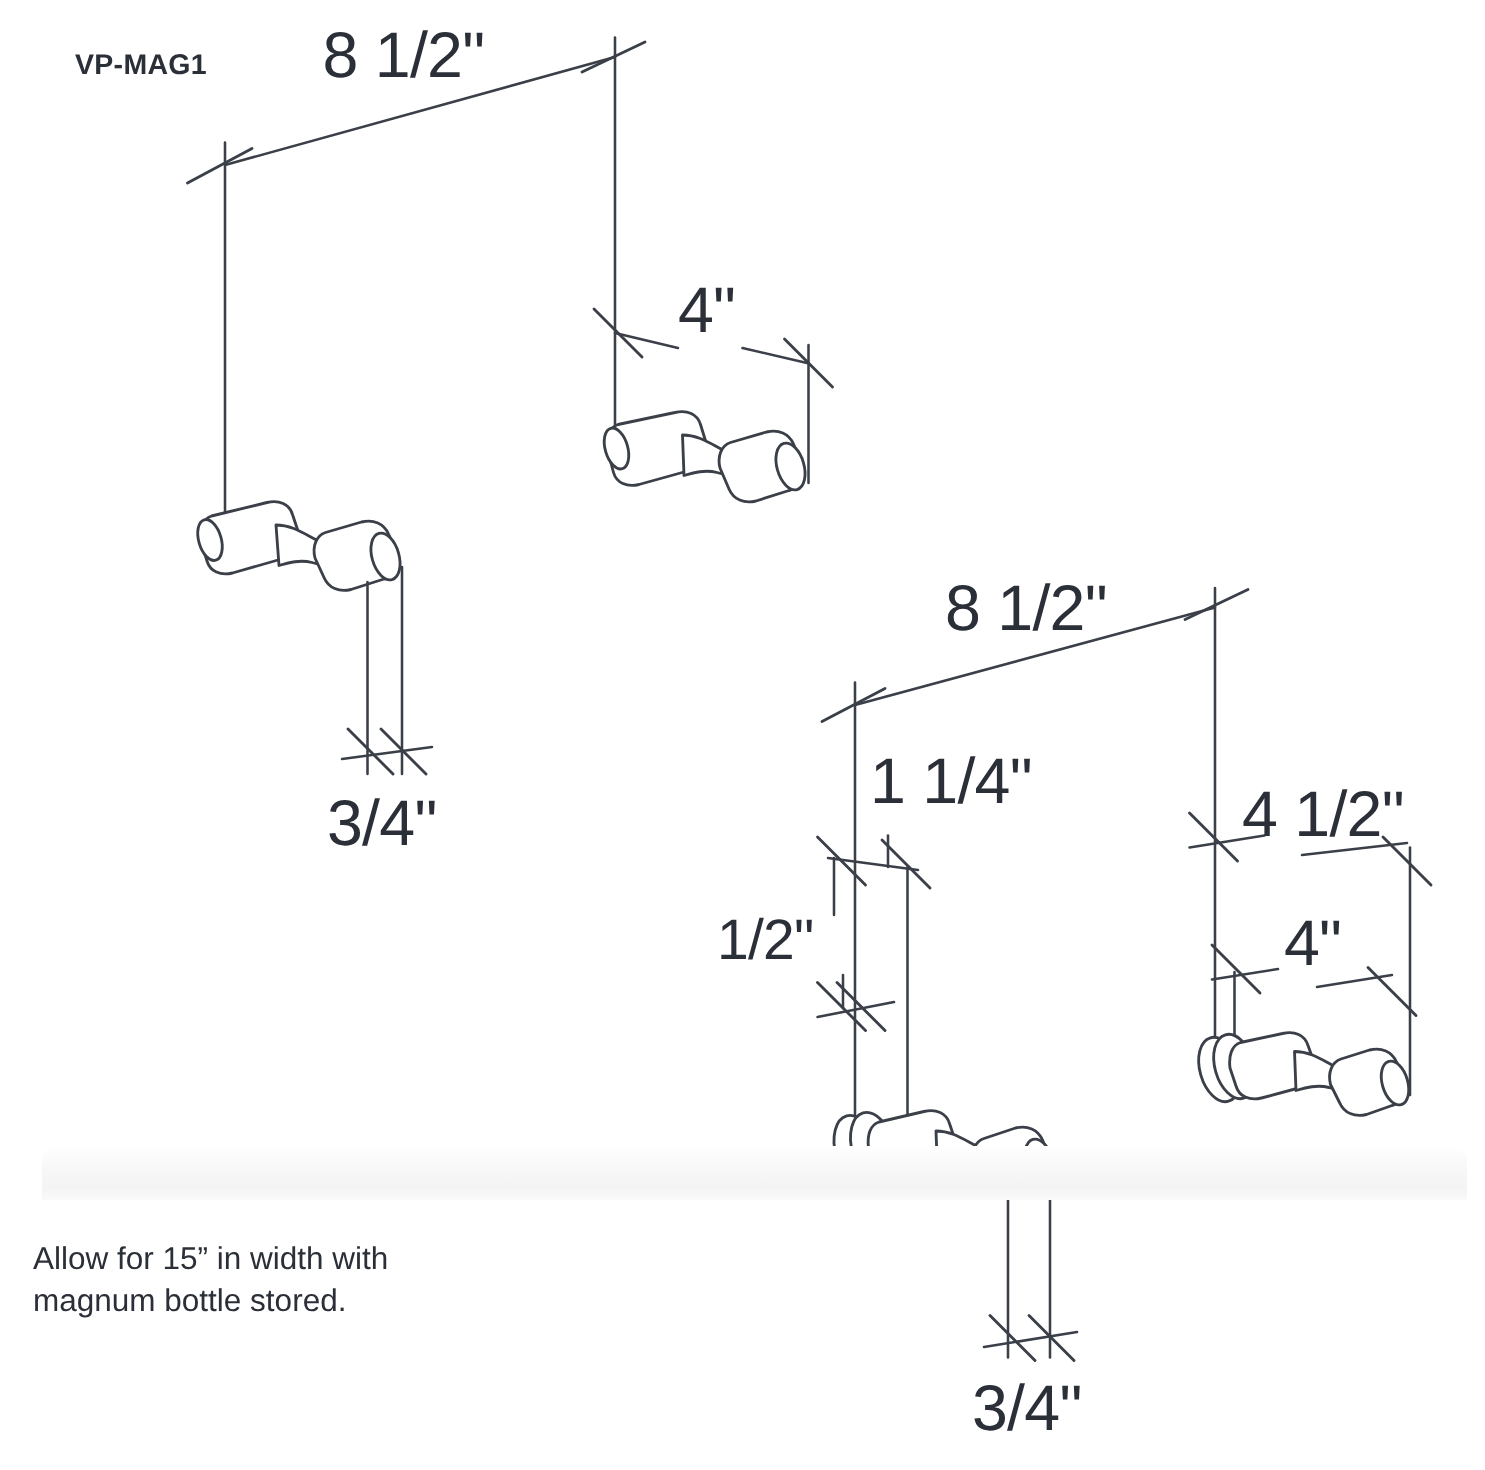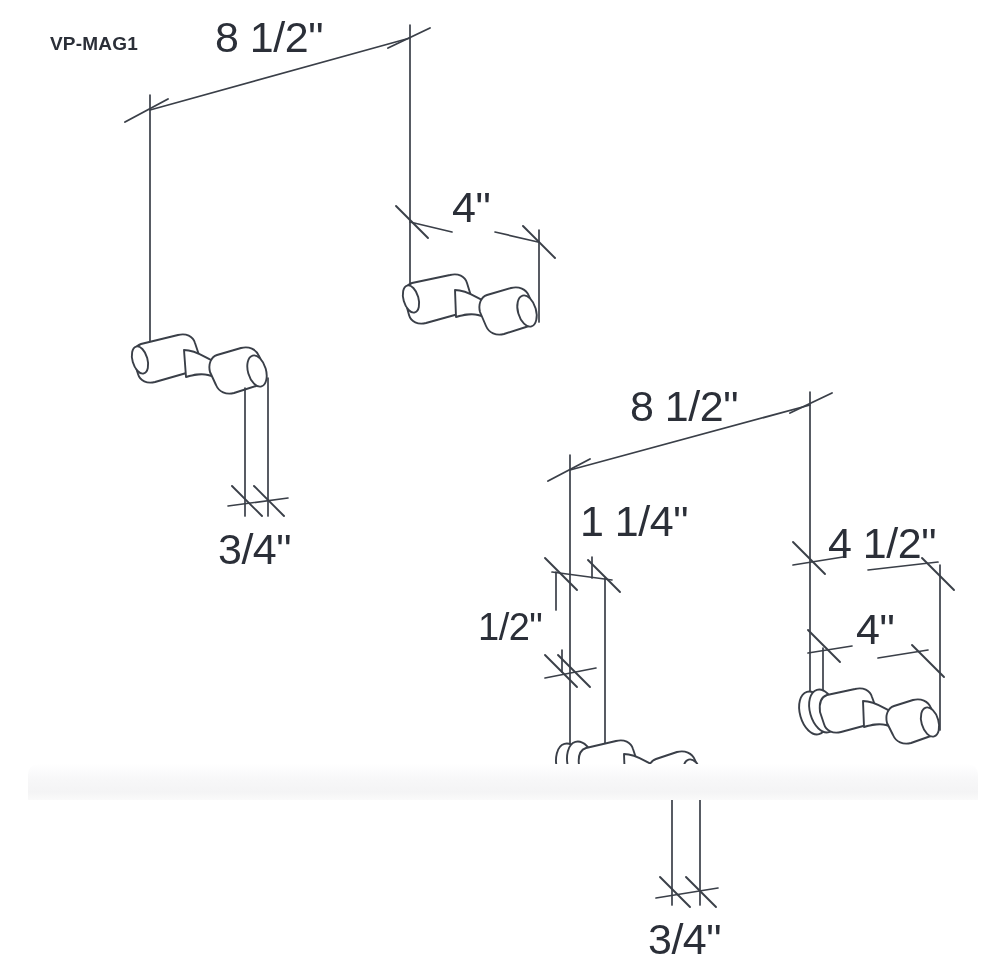--- a/index.html
+++ b/index.html
@@ -337,16 +337,18 @@
   <div class="txt dim-label" style="left:580px; top:500px;">1 1/4"</div>
 
   <div class="txt dim-label-sm" style="left:478px; top:608px;">1/2"</div>
 
   <div class="txt dim-label" style="left:828px; top:522px;">4 1/2"</div>
 
   <div class="txt dim-label" style="left:856px; top:608px;">4"</div>
 
   <div class="txt dim-label" style="left:648px; top:918px;">3/4"</div>
 
+  <div class="txt note-text" style="left:22px; top:826px;">Allow for 15” in width with
+magnum bottle stored.</div>
 
   <div class="bottom-panel"></div>
 
 </div>
 
 </body></html>

